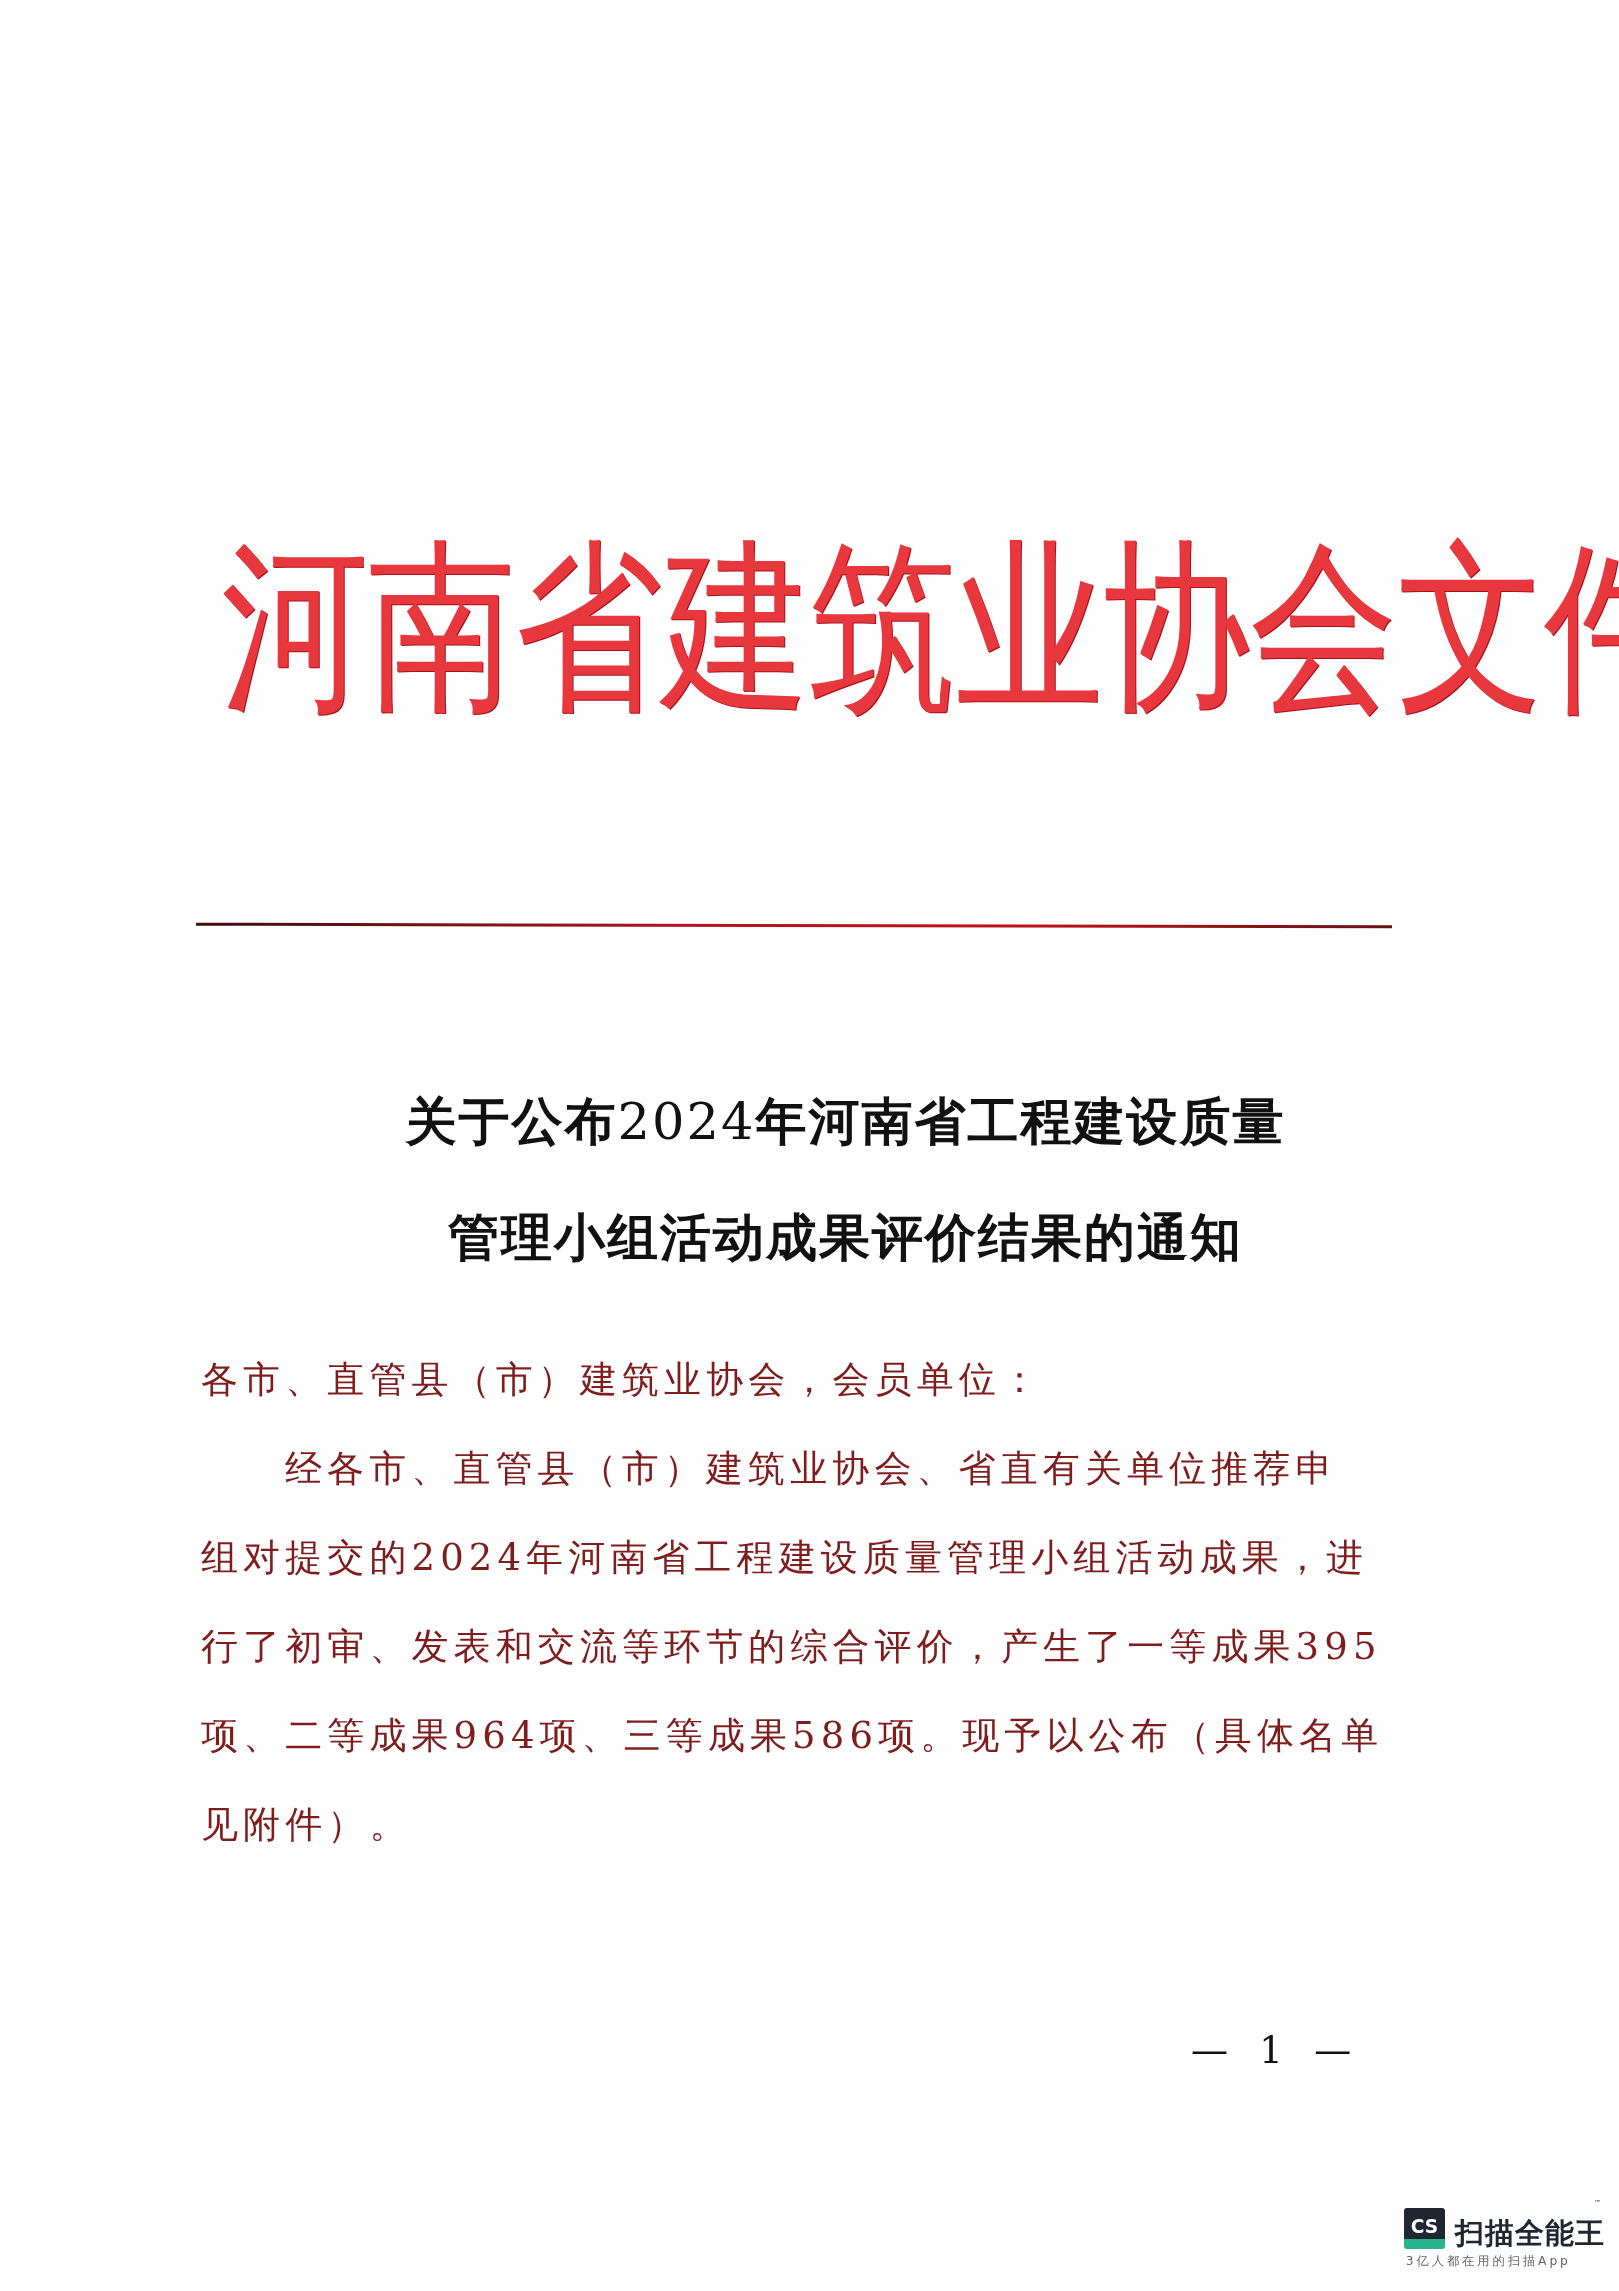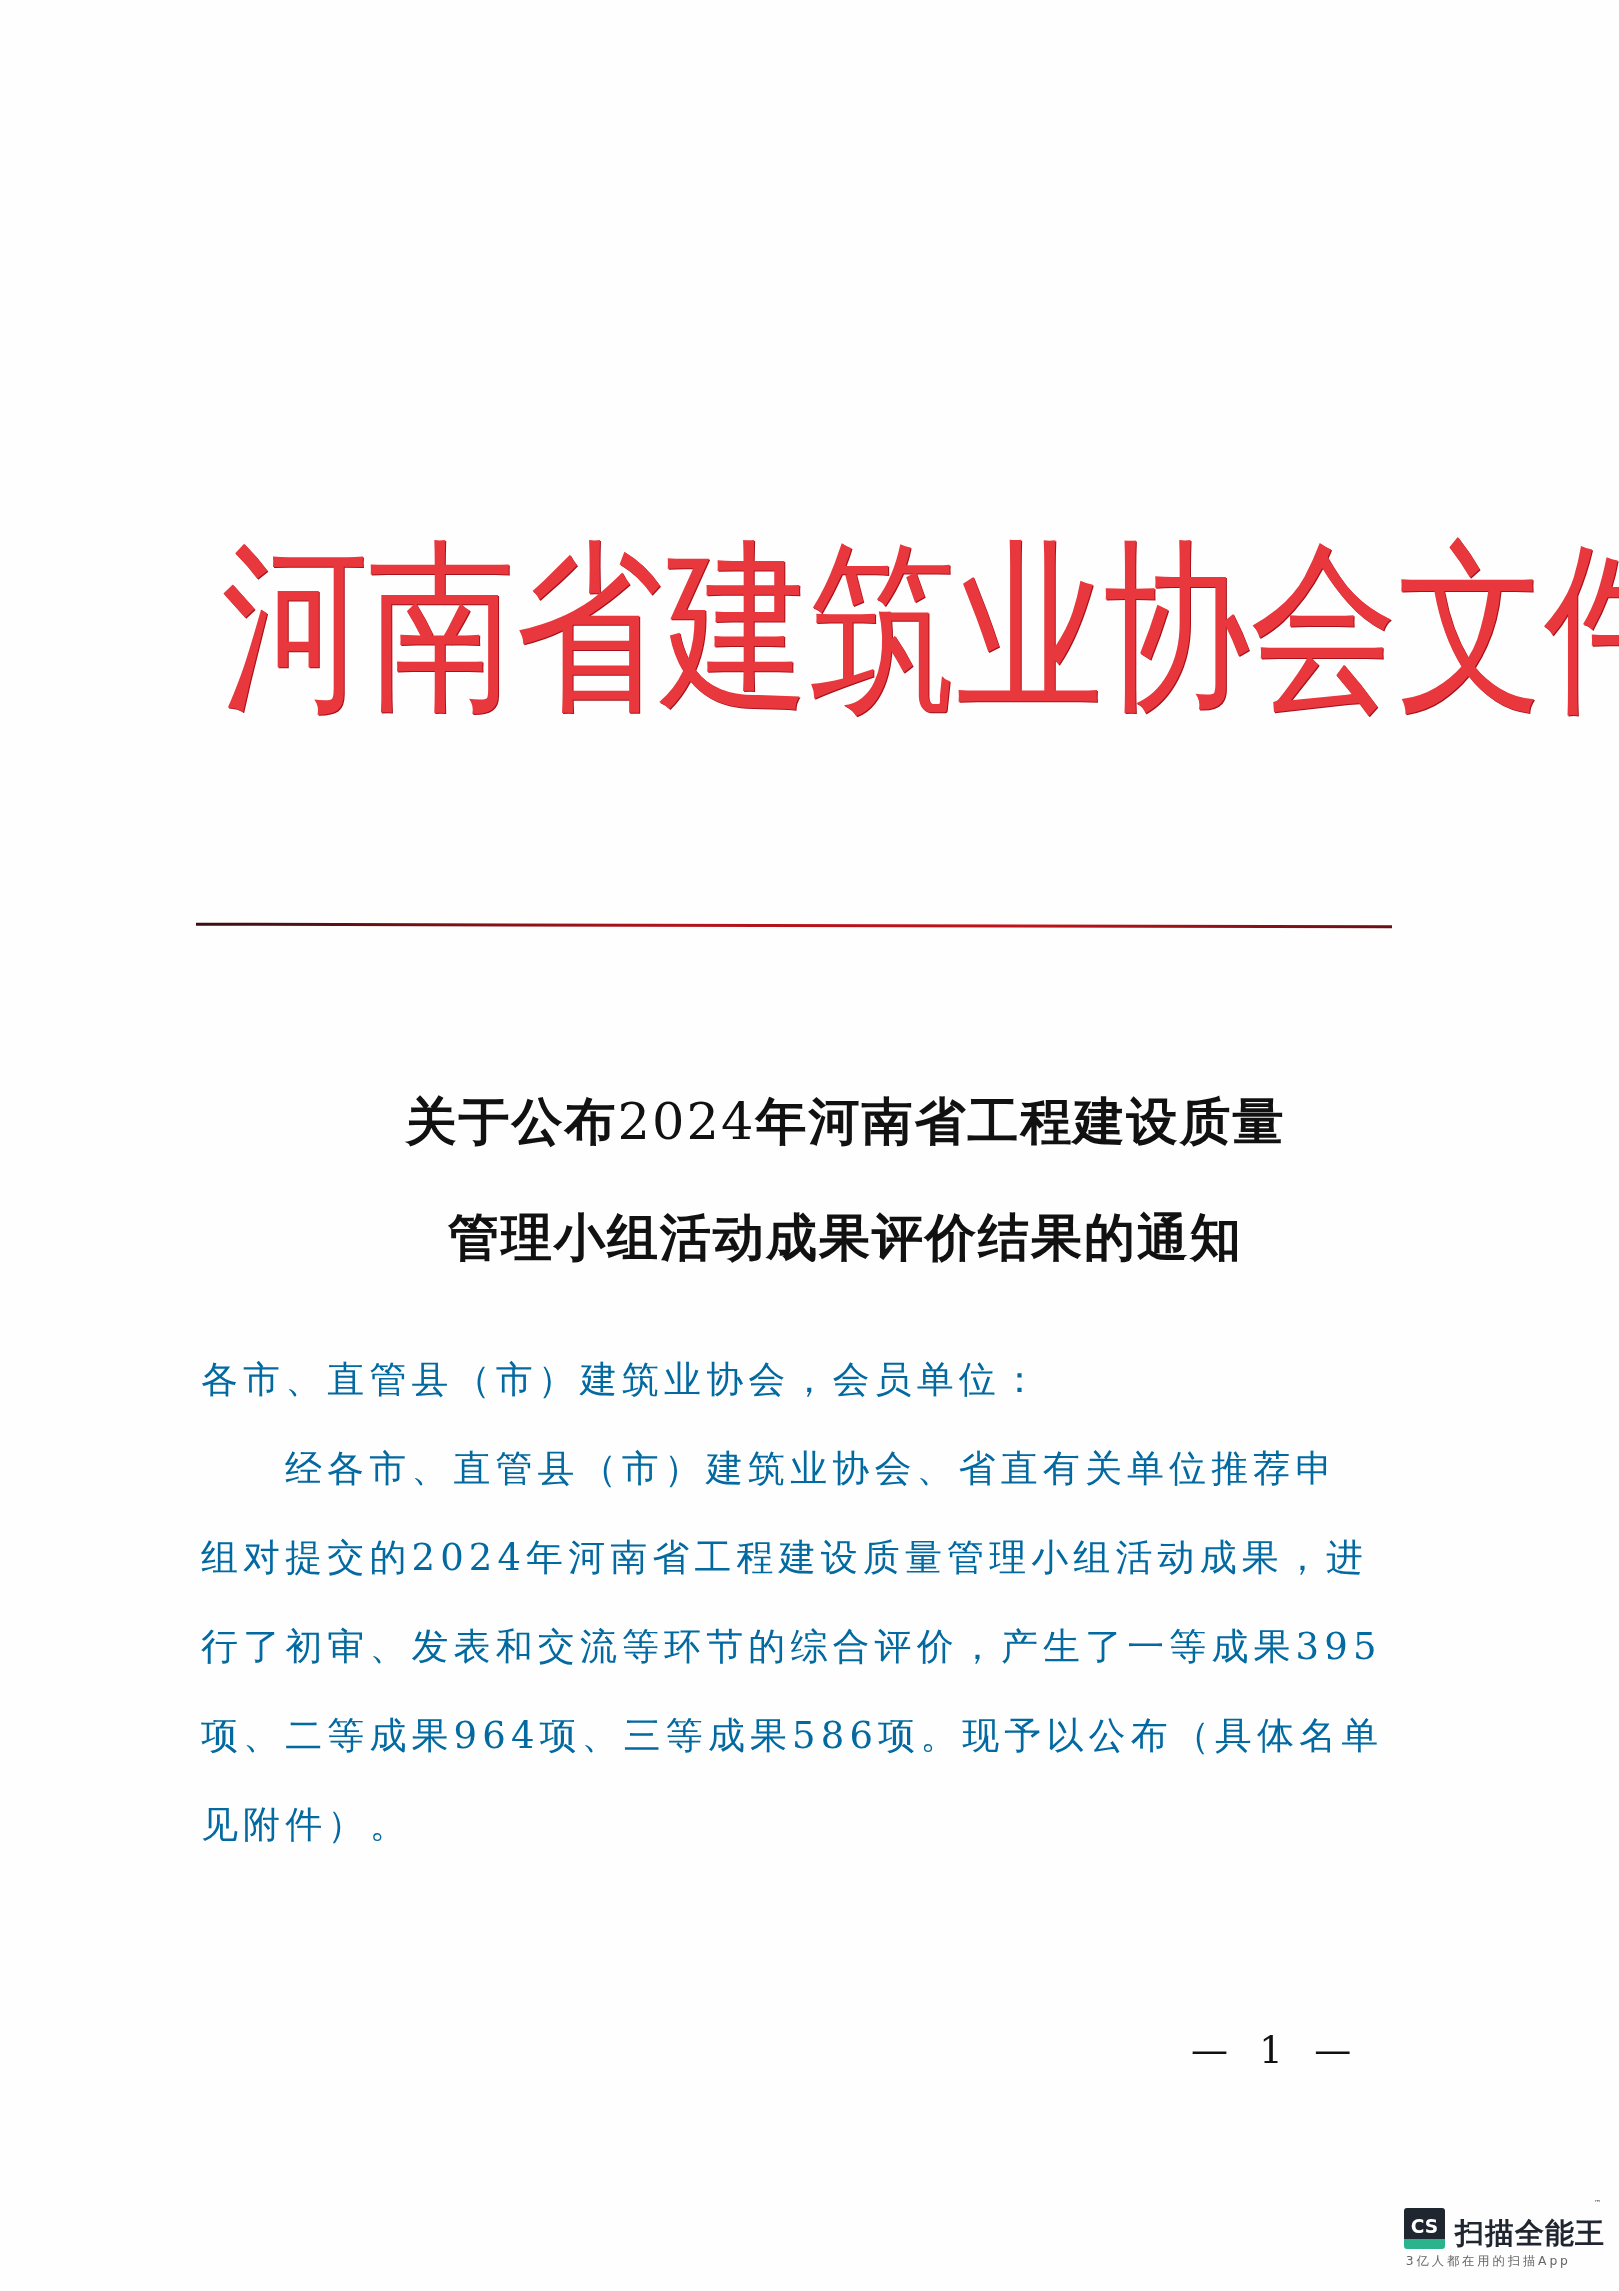--- a/index.html
+++ b/index.html
@@ -22,21 +22,21 @@
              transform: rotate(0.12deg); }
 
   .title { position: absolute; left: 0; width: 1619px; text-align: center;
            font-family: "DejaVu Sans", "Liberation Sans", sans-serif; font-weight: bold;
            font-size: 51px; letter-spacing: 2px; color: #111; padding-left: 36px; }
   .title.l1 { top: 1088px; }
   .title.l2 { top: 1204px; }
   .title .num { font-family: "DejaVu Serif", "Liberation Serif", serif; font-weight: normal; }
 
   .body { position: absolute; left: 201px; top: 1335px; width: 1194px;
-          font-size: 37px; line-height: 89px; letter-spacing: 5.1px; text-align: justify; color: #0369a1; }
+          font-size: 37px; line-height: 89px; letter-spacing: 5.1px; text-align: justify; color: #7f1d1d; }
   .body .line { display: block; white-space: nowrap; height: 89px; }
   .body .indent { padding-left: 84px; }
 
   .pagenum { position: absolute; left: 1191px; top: 2029px; font-size: 37px; color: #111; letter-spacing: 9.8px; }
 
   .watermark { position: absolute; left: 1398px; top: 2197px; width: 216px; height: 88px;
                font-family: "DejaVu Sans", "Liberation Sans", sans-serif; }
   .wm-logo { position: absolute; left: 5.9px; top: 11px; width: 41px; height: 41px; border-radius: 3px;
              background: linear-gradient(to bottom, #1f2630 0 76%, #2bb38e 76% 100%);
              color: #fff; font-weight: bold; font-size: 18.6px; line-height: 37px; text-align: center; }

